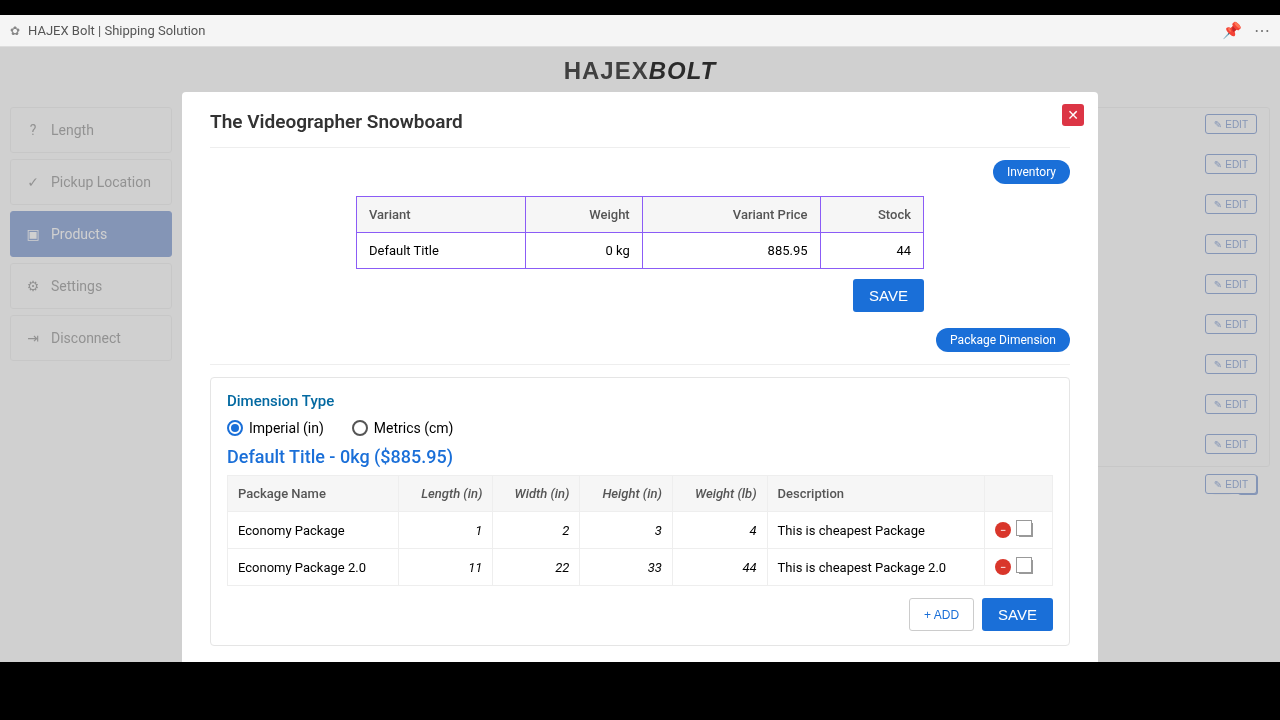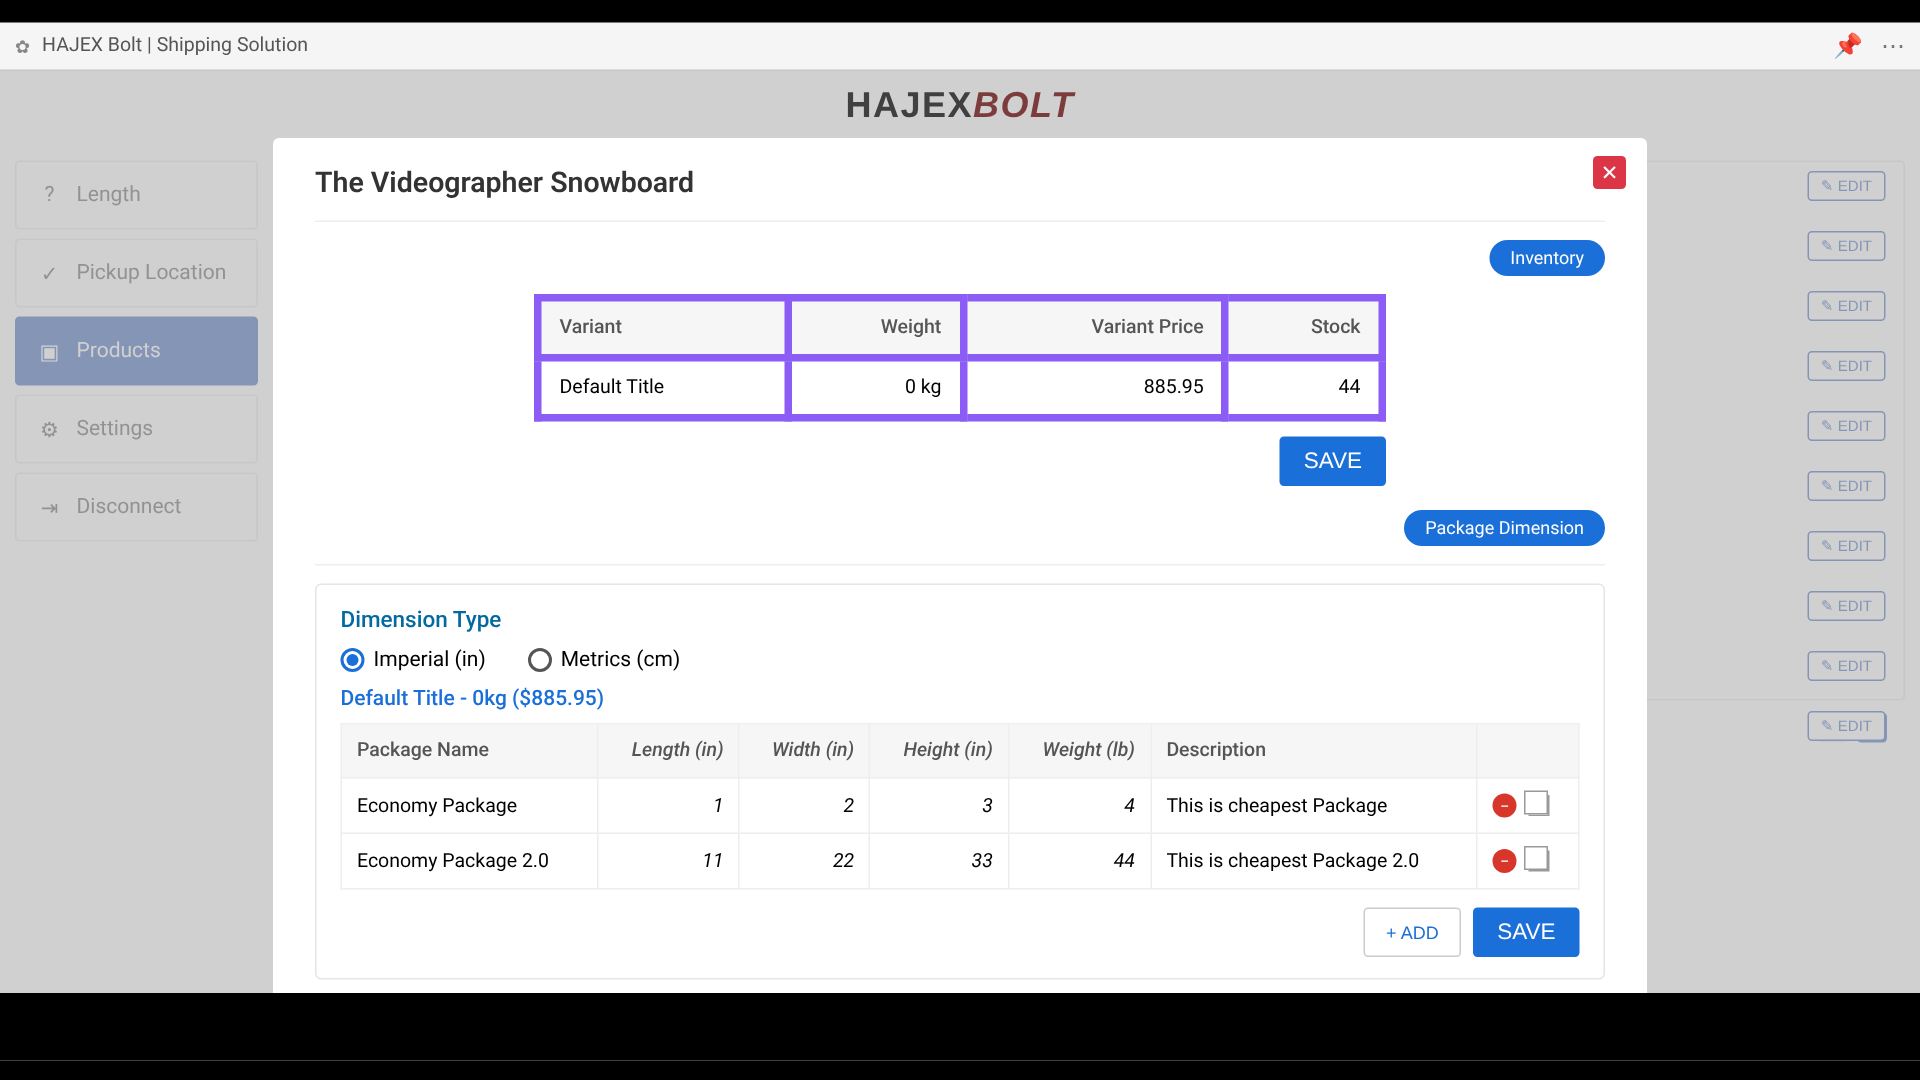--- a/index.html
+++ b/index.html
@@ -6,55 +6,55 @@
 body { font-family: -apple-system, BlinkMacSystemFont, 'Segoe UI', Roboto, sans-serif; background: #000; width: 1280px; height: 720px; overflow: hidden; }
 .chrome-bar { background: #f5f5f5; height: 32px; display: flex; align-items: center; padding: 0 10px; justify-content: space-between; border-bottom: 1px solid #ddd; }
 .chrome-left { display: flex; align-items: center; gap: 8px; color: #555; font-size: 13px; }
 .chrome-right { display: flex; gap: 12px; color: #777; }
 .app-area { background: #fff; height: 660px; position: relative; margin-top: 0; }
 .letterbox-top { height: 15px; background: #000; }
 .letterbox-bottom { position: absolute; bottom: 0; left: 0; right: 0; height: 45px; background: #000; }
 .header-logo { text-align: center; padding: 10px 0 14px; }
 .logo-text { font-family: Arial, sans-serif; font-weight: bold; font-size: 24px; letter-spacing: 1px; }
 .logo-hajex { color: #222; }
-.logo-bolt { color: #7f1d1d; font-style: italic; }
+.logo-bolt { color: #000000; font-style: italic; }
 .backdrop { display: flex; padding: 0 10px; gap: 10px; filter: blur(0px); opacity: 0.5; position: absolute; top: 60px; left: 0; right: 0; }
 .sidebar { width: 162px; }
 .side-item { display: flex; align-items: center; gap: 10px; padding: 14px 14px; background: #fff; border: 1px solid #e5e5e5; margin-bottom: 6px; border-radius: 3px; color: #444; font-size: 14px; }
 .side-item.active { background: #1a4db3; color: #fff; border-color: #1a4db3; }
 .side-icon { width: 16px; height: 16px; display: inline-flex; align-items: center; justify-content: center; }
 .main-content { flex: 1; }
 .edit-list { display: flex; flex-direction: column; gap: 8px; align-items: flex-end; padding: 6px 12px 0 0; }
 .edit-btn { background: #fff; border: 1px solid #1a4db3; color: #1a4db3; font-size: 10px; padding: 3px 8px; border-radius: 3px; display: flex; align-items: center; gap: 3px; height: 20px; margin-bottom: 12px;}
 .pagination { display: flex; justify-content: flex-end; gap: 6px; padding-right: 12px; margin-top: 8px;}
 .page-btn { width: 20px; height: 20px; border-radius: 3px; display: flex; align-items: center; justify-content: center; font-size: 11px; }
 .page-prev { background: #eee; color: #999; }
 .page-next { background: #1a4db3; color: #fff; }
 .overlay { position: absolute; top: 0; left: 0; right: 0; bottom: 0; background: rgba(120,120,120,0.35); display: flex; align-items: flex-start; justify-content: center; padding-top: 45px; }
 .modal { background: #fff; width: 916px; border-radius: 4px; padding: 18px 28px 28px; position: relative; }
 .modal-title { font-size: 19px; font-weight: 600; color: #333; margin-bottom: 14px; }
 .close-btn { position: absolute; top: 12px; right: 14px; width: 22px; height: 22px; background: #dc3545; color: #fff; border-radius: 3px; display: flex; align-items: center; justify-content: center; font-size: 14px; cursor: pointer; }
 hr.soft { border: none; border-top: 1px solid #eee; margin: 6px 0 12px; }
 .pill { background: #1a6fd8; color: #fff; font-size: 12px; padding: 5px 14px; border-radius: 14px; display: inline-block; }
 .pill-row { text-align: right; margin-bottom: 12px; }
 .variant-table { width: 568px; margin: 0 auto 10px; border: 1px solid #ddd; border-collapse: collapse; }
-.variant-table th, .variant-table td { padding: 10px 12px; font-size: 13px; text-align: left; border: 5px solid #8b5cf6; }
+.variant-table th, .variant-table td { padding: 10px 12px; font-size: 13px; text-align: left; border: 1px solid #8b5cf6; }
 .variant-table th { background: #f6f6f6; font-weight: 500; color: #555; }
 .variant-table .num { text-align: right; }
 .save-row { width: 568px; margin: 0 auto 16px; text-align: right; }
 .btn-primary { background: #1a6fd8; color: #fff; border: none; padding: 8px 16px; border-radius: 3px; font-size: 15px; cursor: pointer; }
 .btn-outline { background: #fff; color: #1a6fd8; border: 1px solid #ccc; padding: 8px 14px; border-radius: 3px; font-size: 12px; cursor: pointer; }
 .dimension-box { border: 1px solid #e5e5e5; border-radius: 4px; padding: 14px 16px; }
 .dim-title { color: #0369a1; font-size: 15px; font-weight: 500; margin-bottom: 10px; }
 .radio-row { display: flex; gap: 28px; margin-bottom: 10px; }
 .radio-opt { display: flex; align-items: center; gap: 6px; font-size: 14px; }
 .radio-circle { width: 16px; height: 16px; border: 2px solid #1a6fd8; border-radius: 50%; display: inline-flex; align-items: center; justify-content: center; }
 .radio-circle.off { border-color: #555; }
 .radio-dot { width: 8px; height: 8px; background: #1a6fd8; border-radius: 50%; }
-.variant-link { color: #1a6fd8; font-size: 14px; font-weight: 500; margin-bottom: 8px; }
+.variant-link { color: #1a6fd8; font-size: 18px; font-weight: 500; margin-bottom: 8px; }
 .pkg-table { width: 100%; border-collapse: collapse; }
 .pkg-table th, .pkg-table td { padding: 10px 10px; font-size: 13px; text-align: left; border: 1px solid #eee; }
 .pkg-table th { background: #f6f6f6; font-weight: 500; color: #555; }
 .pkg-table .num { text-align: right; font-style: italic; }
 .action-cell { display: flex; gap: 8px; align-items: center; }
 .remove-icn { width: 16px; height: 16px; background: #d9362b; color: #fff; border-radius: 50%; display: inline-flex; align-items: center; justify-content: center; font-size: 11px; }
 .copy-icn { width: 14px; height: 14px; border: 1.5px solid #999; position: relative; }
 .copy-icn::after { content:''; position: absolute; width: 14px; height: 14px; border: 1.5px solid #999; top: -4px; left: -4px; background: #fff; }
 .pkg-actions { display: flex; justify-content: flex-end; gap: 8px; margin-top: 12px; }
 .skeleton-right { background: #fff; border: 1px solid #e5e5e5; border-radius: 3px; height: 360px; position: relative;}

